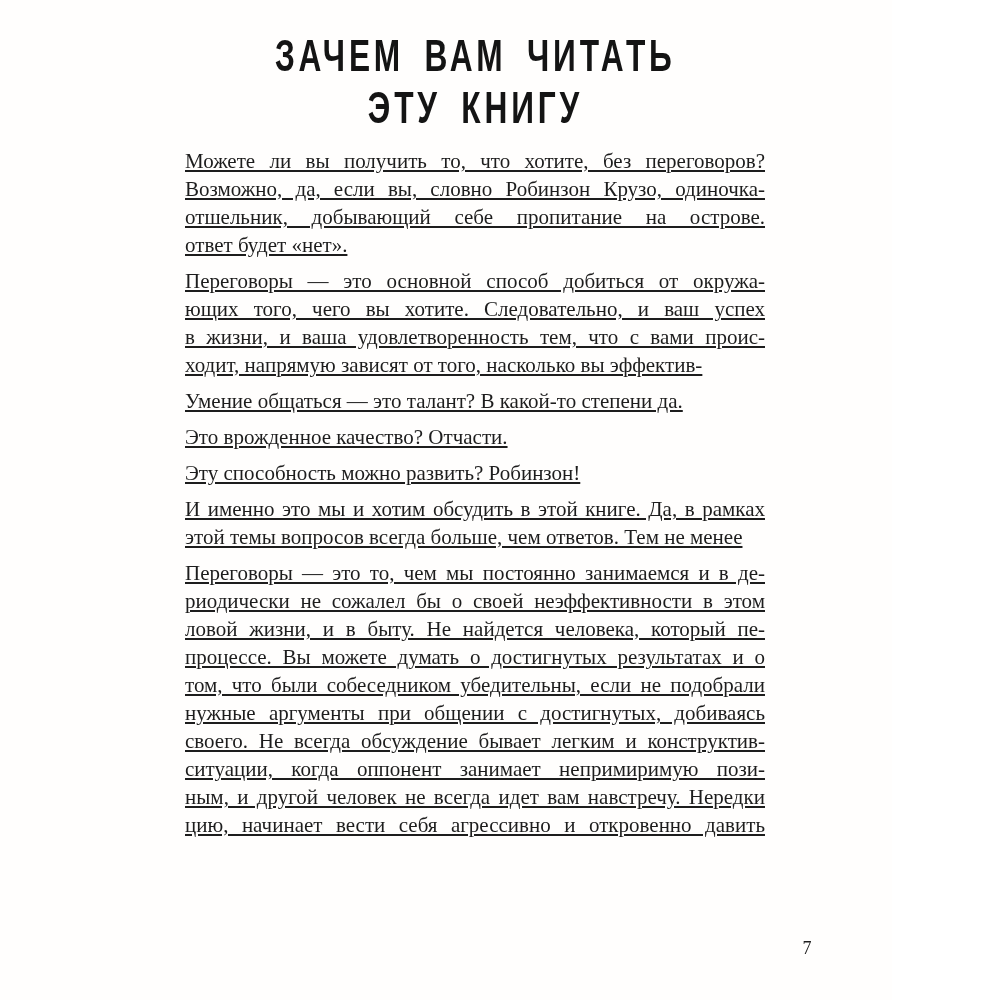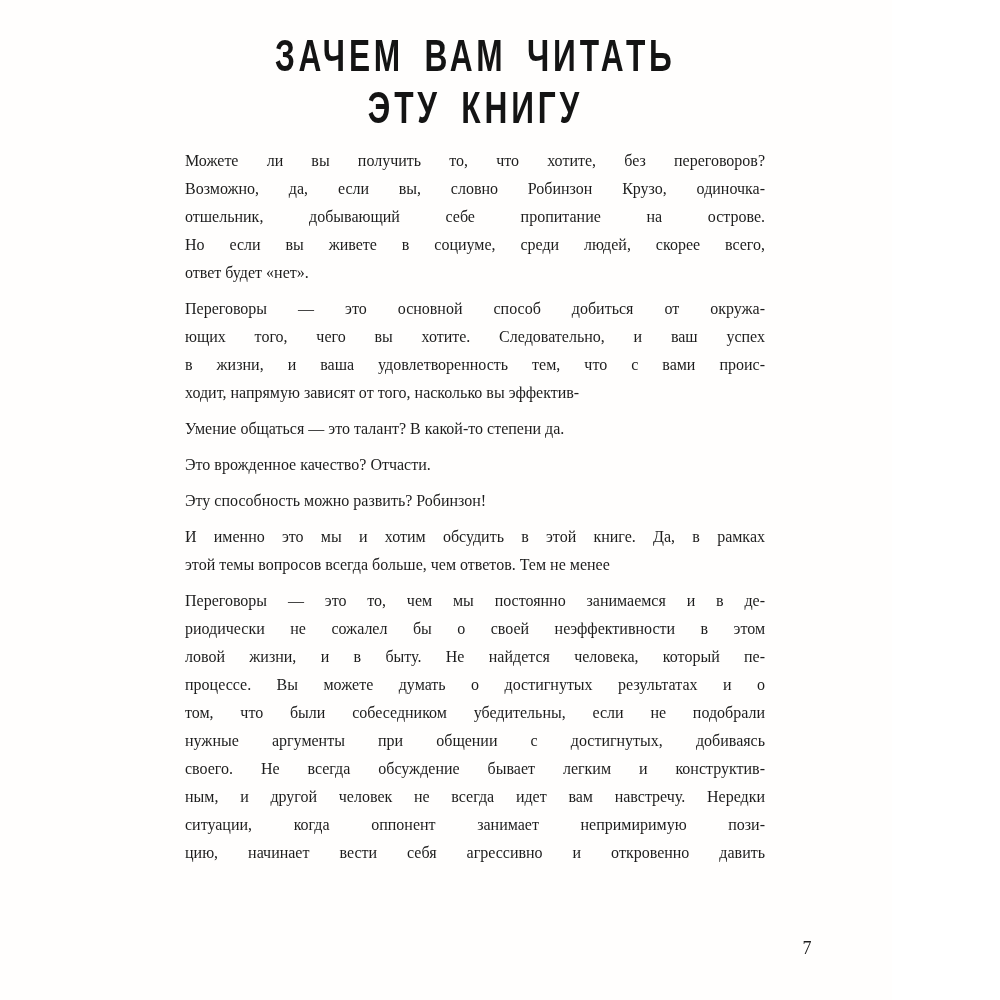--- a/index.html
+++ b/index.html
@@ -36,22 +36,23 @@
     display: block;
   }
   .title .title-line > span {
     display: inline-block;
     transform: scaleX(0.72);
     transform-origin: 50% 50%;
     letter-spacing: 0.12em;
     word-spacing: 0.25em;
   }
   .text-block {
-    font-size: 16px;
+    font-size: 21px;
     line-height: 28px;
+    text-decoration: underline;
   }
   .para {
     margin: 0 0 8px 0;
     padding: 0;
   }
   .para .line {
     display: block;
     text-align: justify;
     text-align-last: justify;
     text-justify: inter-word;
@@ -79,21 +80,20 @@
   <div class="content">
     <h1 class="title">
       <span class="title-line"><span>ЗАЧЕМ ВАМ ЧИТАТЬ</span></span>
       <span class="title-line"><span>ЭТУ КНИГУ</span></span>
     </h1>
     <div class="text-block">
         <p class="para">
           <span class="line">Можете ли вы получить то, что хотите, без переговоров?</span>
           <span class="line">Возможно, да, если вы, словно Робинзон Крузо, одиночка-</span>
           <span class="line">отшельник, добывающий себе пропитание на острове.</span>
-          <span class="line">Но если вы живете в социуме, среди людей, скорее всего,</span>
           <span class="line">ответ будет «нет».</span>
         </p>
         <p class="para">
           <span class="line">Переговоры — это основной способ добиться от окружа-</span>
           <span class="line">ющих того, чего вы хотите. Следовательно, и ваш успех</span>
           <span class="line">в жизни, и ваша удовлетворенность тем, что с вами проис-</span>
           <span class="line">ходит, напрямую зависят от того, насколько вы эффектив-</span>
         </p>
         <p class="para">
           <span class="line">Умение общаться — это талант? В какой-то степени да.</span>
@@ -109,20 +109,20 @@
           <span class="line">этой темы вопросов всегда больше, чем ответов. Тем не менее</span>
         </p>
         <p class="para continued">
           <span class="line">Переговоры — это то, чем мы постоянно занимаемся и в де-</span>
           <span class="line">риодически не сожалел бы о своей неэффективности в этом</span>
           <span class="line">ловой жизни, и в быту. Не найдется человека, который пе-</span>
           <span class="line">процессе. Вы можете думать о достигнутых результатах и о</span>
           <span class="line">том, что были собеседником убедительны, если не подобрали</span>
           <span class="line">нужные аргументы при общении с достигнутых, добиваясь</span>
           <span class="line">своего. Не всегда обсуждение бывает легким и конструктив-</span>
+          <span class="line">ситуации, когда оппонент занимает непримиримую пози-</span>
           <span class="line">ным, и другой человек не всегда идет вам навстречу. Нередки</span>
-          <span class="line">ситуации, когда оппонент занимает непримиримую пози-</span>
           <span class="line">цию, начинает вести себя агрессивно и откровенно давить</span>
         </p>
       </div>
   </div>
   <div class="page-number">7</div>
 </div>
 
 </body></html>

